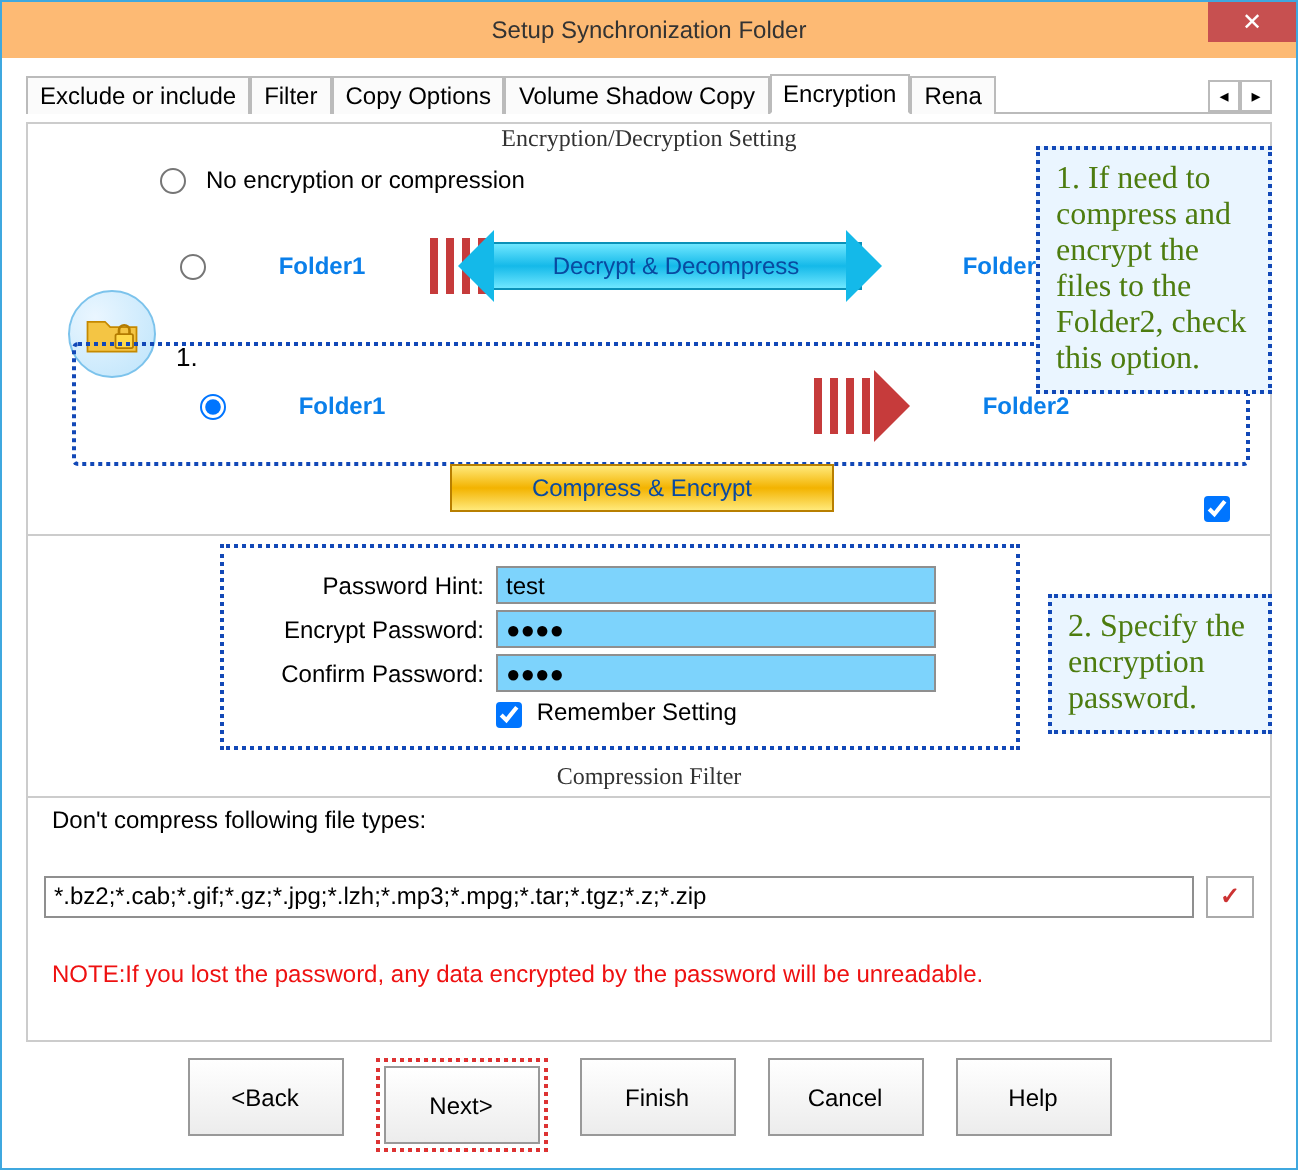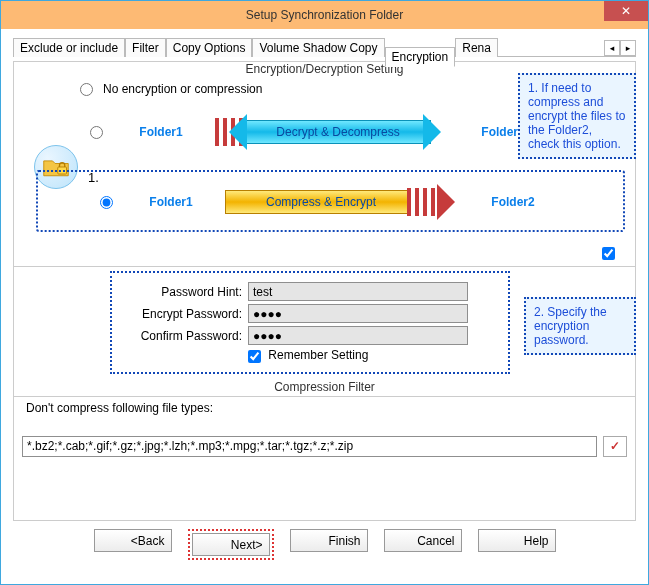--- a/index.html
+++ b/index.html
@@ -27,28 +27,28 @@
   .tabstrip {
     display: flex; align-items: flex-end; position: relative;
     border-bottom: 1px solid #bbb; height: 22px;
   }
   .tab {
     border: 1px solid #bbb; border-bottom: none;
     padding: 2px 6px; margin-right: 0px; background: #fbfbfb;
     font-size: 12px; cursor: pointer; position: relative; top: 1px;
     white-space: nowrap;
   }
-  .tab.active { background: #fff; top: 11px; z-index: 2; border-bottom: 1px solid #fff; }
+  .tab.active { background: #fff; top: 1px; z-index: 2; border-bottom: 1px solid #fff; }
   .tab-spin {
     margin-left: auto; display: flex; gap: 0; align-items: center;
   }
   .spin-btn { width: 16px; height: 16px; border: 1px solid #bbb; background: #fff; font-size: 9px; display:flex; align-items:center; justify-content:center; cursor:pointer; }
   .groupbox { border: 1px solid #ccc; margin-top: 4px; padding: 4px 6px 6px 6px; position: relative; }
   .group-caption {
-    text-align: center; font-size: 12px; color: #333; margin-top: -4px;
+    text-align: center; font-size: 12px; color: #333; margin-top: -4px; font-family: Liberation Serif, serif;
   }
   .radio-row { display: flex; align-items: center; gap: 6px; margin: 4px 0 4px 20px; }
   .folder-icon {
     width: 44px; height: 44px; border-radius: 50%;
     background: radial-gradient(circle at 30% 30%, #eaf6ff, #bde4fb);
     border: 1px solid #7cc3ec; position: absolute; left: 20px; top: 83px;
     display:flex; align-items:center; justify-content:center;
   }
   .folder-svg { width: 28px; height: 24px; }
   .flow-row {
@@ -67,20 +67,21 @@
   }
   .stripes-right { left:auto; right:-14px; }
   .arrow-body {
     position:absolute; left:30px; right:10px; height:24px; top:2px;
     background: linear-gradient(180deg,#6fe7ff,#14b9e9,#6fe7ff);
     border: 1px solid #0a91b8; display:flex; align-items:center; justify-content:center;
   }
   .arrow-body-yellow {
     background: linear-gradient(180deg,#ffe97a,#f3b300,#ffe97a);
     border: 1px solid #b87f00;
+    margin-top: 41px;
   }
   .arrow-tip-r {
     position:absolute; right:-16px; top:-4px; width:0; height:0;
     border-top:18px solid transparent; border-bottom:18px solid transparent;
     border-left:18px solid #14b9e9;
   }
   .arrow-tip-l {
     position:absolute; left:14px; top:-4px; width:0; height:0;
     border-top:18px solid transparent; border-bottom:18px solid transparent;
     border-right:18px solid #14b9e9; z-index:1;
@@ -90,33 +91,34 @@
   }
   .compress-row-wrap {
     position: relative; margin: 18px 4px 6px 16px; padding: 4px 8px 8px 8px;
   }
   .step-num { position:absolute; left:50px; top:-2px; font-size:13px; color:#000; }
   .indent-compress .flow-row { margin-left: 54px; }
   .encrypt-check-row { text-align: right; padding: 8px 10px 4px 0; }
   .form-grid { margin: 4px 0 2px 90px; border:2px dotted #1248b7; padding:6px 6px; width: 400px; }
   .form-row { display:flex; align-items:center; margin: 3px 0; }
   .form-label { width: 130px; text-align: right; padding-right: 6px; }
-  .text-input { border: 1px solid #8f8f8f; height: 19px; padding: 1px 4px; font-size:12px; width: 220px; background:#e5e5e5; font-family: inherit; }
+  .text-input { border: 1px solid #8f8f8f; height: 19px; padding: 1px 4px; font-size:12px; width: 220px; background:#7dd3fc; font-family: inherit; }
   .note { color:#e11; font-size:12px; margin: 8px 6px 4px 6px; }
   .divider { border-top:1px solid #ccc; margin:2px -6px; }
   .filelist-row { display:flex; gap:6px; align-items:center; margin:21px 2px; }
   .filelist-input { flex:1; border:1px solid #8f8f8f; height:21px; padding:2px 4px; font-size:12px; background:#fff; }
   .check-btn { width:24px; height:21px; border:1px solid #aaa; background:#fff; display:flex; align-items:center; justify-content:center; color:#c33; font-weight:bold; cursor:pointer; }
   .btnbar { display:flex; gap:16px; justify-content:center; padding: 8px 0 8px 0; }
-  .btn { width:78px; height:23px; border:1px solid #999; background:linear-gradient(#fff,#ececec); font-size:12px; cursor:pointer;text-align:right; }
+  .btn { width:78px; height:39px; border:1px solid #999; background:linear-gradient(#fff,#ececec); font-size:12px; cursor:pointer; }
   .btn-next-wrap { border:2px dotted #d33; padding:2px; display:inline-block; }
   .callout {
     position:absolute; background: #eaf5ff; border:2px dotted #1248b7;
-    padding:6px 8px; font-size:12px; color:#1d4ed8; width:118px;
+    padding:6px 8px; font-size:16px; color:#4d7c0f; width:118px;
     z-index: 5;
+    font-family: Liberation Serif, serif;
   }
   input[type=radio], input[type=checkbox]{ margin:0 4px 0 0; vertical-align:middle; }
 </style>
 </head>
 <body>
 
 <div class="window-border">
   <div class="titlebar">
     <span class="titlebar-text">Setup Synchronization Folder</span>
     <div class="close-btn">
@@ -222,20 +224,21 @@
       <div class="divider"></div>
 
       <div style="margin:4px 6px 0 6px;">Don't compress following file types:</div>
       <div class="filelist-row">
         <input class="filelist-input" value="*.bz2;*.cab;*.gif;*.gz;*.jpg;*.lzh;*.mp3;*.mpg;*.tar;*.tgz;*.z;*.zip" style="">
         <div class="check-btn">
           <span>✓</span>
         </div>
       </div>
 
+      <div class="note">NOTE:If you lost the password, any data encrypted by the password will be unreadable.</div>
     </div>
 
     <div class="btnbar">
       <button class="btn">&lt;Back</button>
       <span class="btn-next-wrap">
         <button class="btn">Next&gt;</button>
       </span>
       <button class="btn">Finish</button>
       <button class="btn">Cancel</button>
       <button class="btn">Help</button>

